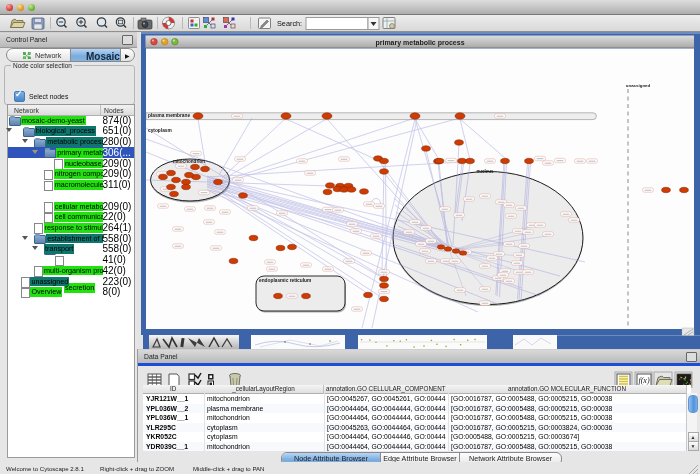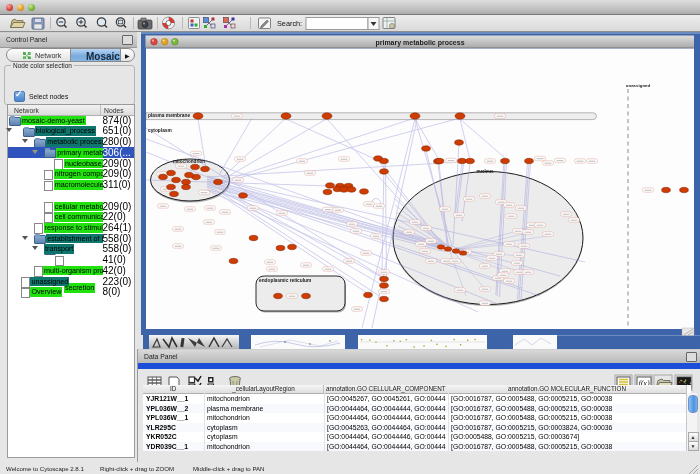--- a/index.html
+++ b/index.html
@@ -40,21 +40,21 @@
 .trow .num{position:absolute;left:94.5px;top:0.6px;font-size:10px;line-height:9.6px;color:#000;}
 .g{background:#21e10e;}
 .r{background:#0f766e;}
 .fold{position:absolute;top:2px;width:10px;height:7px;background:linear-gradient(#89aacf,#5e83b0);border:0.5px solid #3e608c;border-radius:1px;}
 .fold:before{content:"";position:absolute;left:0;top:-2px;width:5px;height:2px;background:#7698c0;border-radius:1px 1px 0 0;}
 .file{position:absolute;top:1px;width:7px;height:8.5px;background:#fff;border:0.6px solid #888;}
 
 #dpanel{left:138px;top:349px;width:562px;height:113px;background:#e6e6e6;}
 #dphead{left:0;top:0;width:562px;height:13px;background:linear-gradient(#d9d9d9,#b9b9b9);border-bottom:1px solid #9a9a9a;border-top:1px solid #cfcfcf;}
 #dphead span{position:absolute;left:6px;top:3px;font-size:6.8px;color:#222;}
-#dtools{left:0;top:14px;width:562px;height:22px;border-top:6px solid #1d4ed8;}
+#dtools{left:0;top:14px;width:562px;height:22px;border-top:3px solid #1d4ed8;}
 #dtable{left:5px;top:36px;width:548px;height:66px;background:#fff;}
 .th{position:absolute;top:0;height:8px;background:linear-gradient(#f5f5f5,#dfdfdf);border-right:1px solid #c2c2c2;border-bottom:1px solid #b0b0b0;font-size:6.3px;color:#222;text-align:center;line-height:8.5px;overflow:hidden;white-space:nowrap;}
 .tr{position:absolute;width:543px;height:9.5px;font-size:6.8px;line-height:9.5px;color:#000;white-space:nowrap;}
 .c1{position:absolute;left:3px;font-weight:bold;}
 .c2{position:absolute;left:64px;}
 .c3{position:absolute;left:184px;width:119px;overflow:hidden;}
 .c4{position:absolute;left:308px;width:230px;overflow:hidden;}
 #vsb{left:543px;top:8px;width:10px;height:58px;background:#f4f4f4;border-left:1px solid #c8c8c8;}
 #vsbthumb{left:1px;top:2px;width:8px;height:16px;border-radius:4px;background:linear-gradient(90deg,#8fc1f2,#4f92dd 60%,#7ab2ea);border:0.5px solid #6b93c8;}
 .sbtn{left:0.5px;width:9px;height:8px;background:linear-gradient(#fdfdfd,#dcdcdc);border:0.5px solid #aaa;font-size:5px;text-align:center;line-height:8px;color:#333;}
@@ -670,20 +670,25 @@
         </div>
       <div class="abs" style="left:60.5px;top:8px;width:1px;height:58px;background:#e3e3e3;"></div>
         <div class="abs" style="left:180.5px;top:8px;width:1px;height:58px;background:#e3e3e3;"></div>
         <div class="abs" style="left:304.5px;top:8px;width:1px;height:58px;background:#e3e3e3;"></div>
         <div class="abs" id="vsb">
         <div class="abs" id="vsbthumb"></div>
         <div class="abs sbtn" style="top:39px;">▲</div>
         <div class="abs sbtn" style="top:48px;">▼</div>
       </div>
     </div>
+    <div class="abs" id="dtabs">
+      <div class="s1">Node Attribute Browser</div>
+      <div class="s2">Edge Attribute Browser</div>
+      <div class="s3">Network Attribute Browser</div>
+    </div>
   </div>
   <div class="abs" id="statusbar">
     <span style="left:6px;">Welcome to Cytoscape 2.8.1</span>
     <span style="left:100px;">Right-click + drag to ZOOM</span>
     <span style="left:193px;">Middle-click + drag to PAN</span>
       <svg class="abs" style="left:688px;top:2px;" width="11" height="10" viewBox="0 0 11 10">
         <line x1="1" y1="10" x2="10" y2="1" stroke="#aaa" stroke-width="1"></line>
         <line x1="5" y1="10" x2="10" y2="5" stroke="#aaa" stroke-width="1"></line>
         <line x1="9" y1="10" x2="10" y2="9" stroke="#aaa" stroke-width="1"></line>
       </svg>

